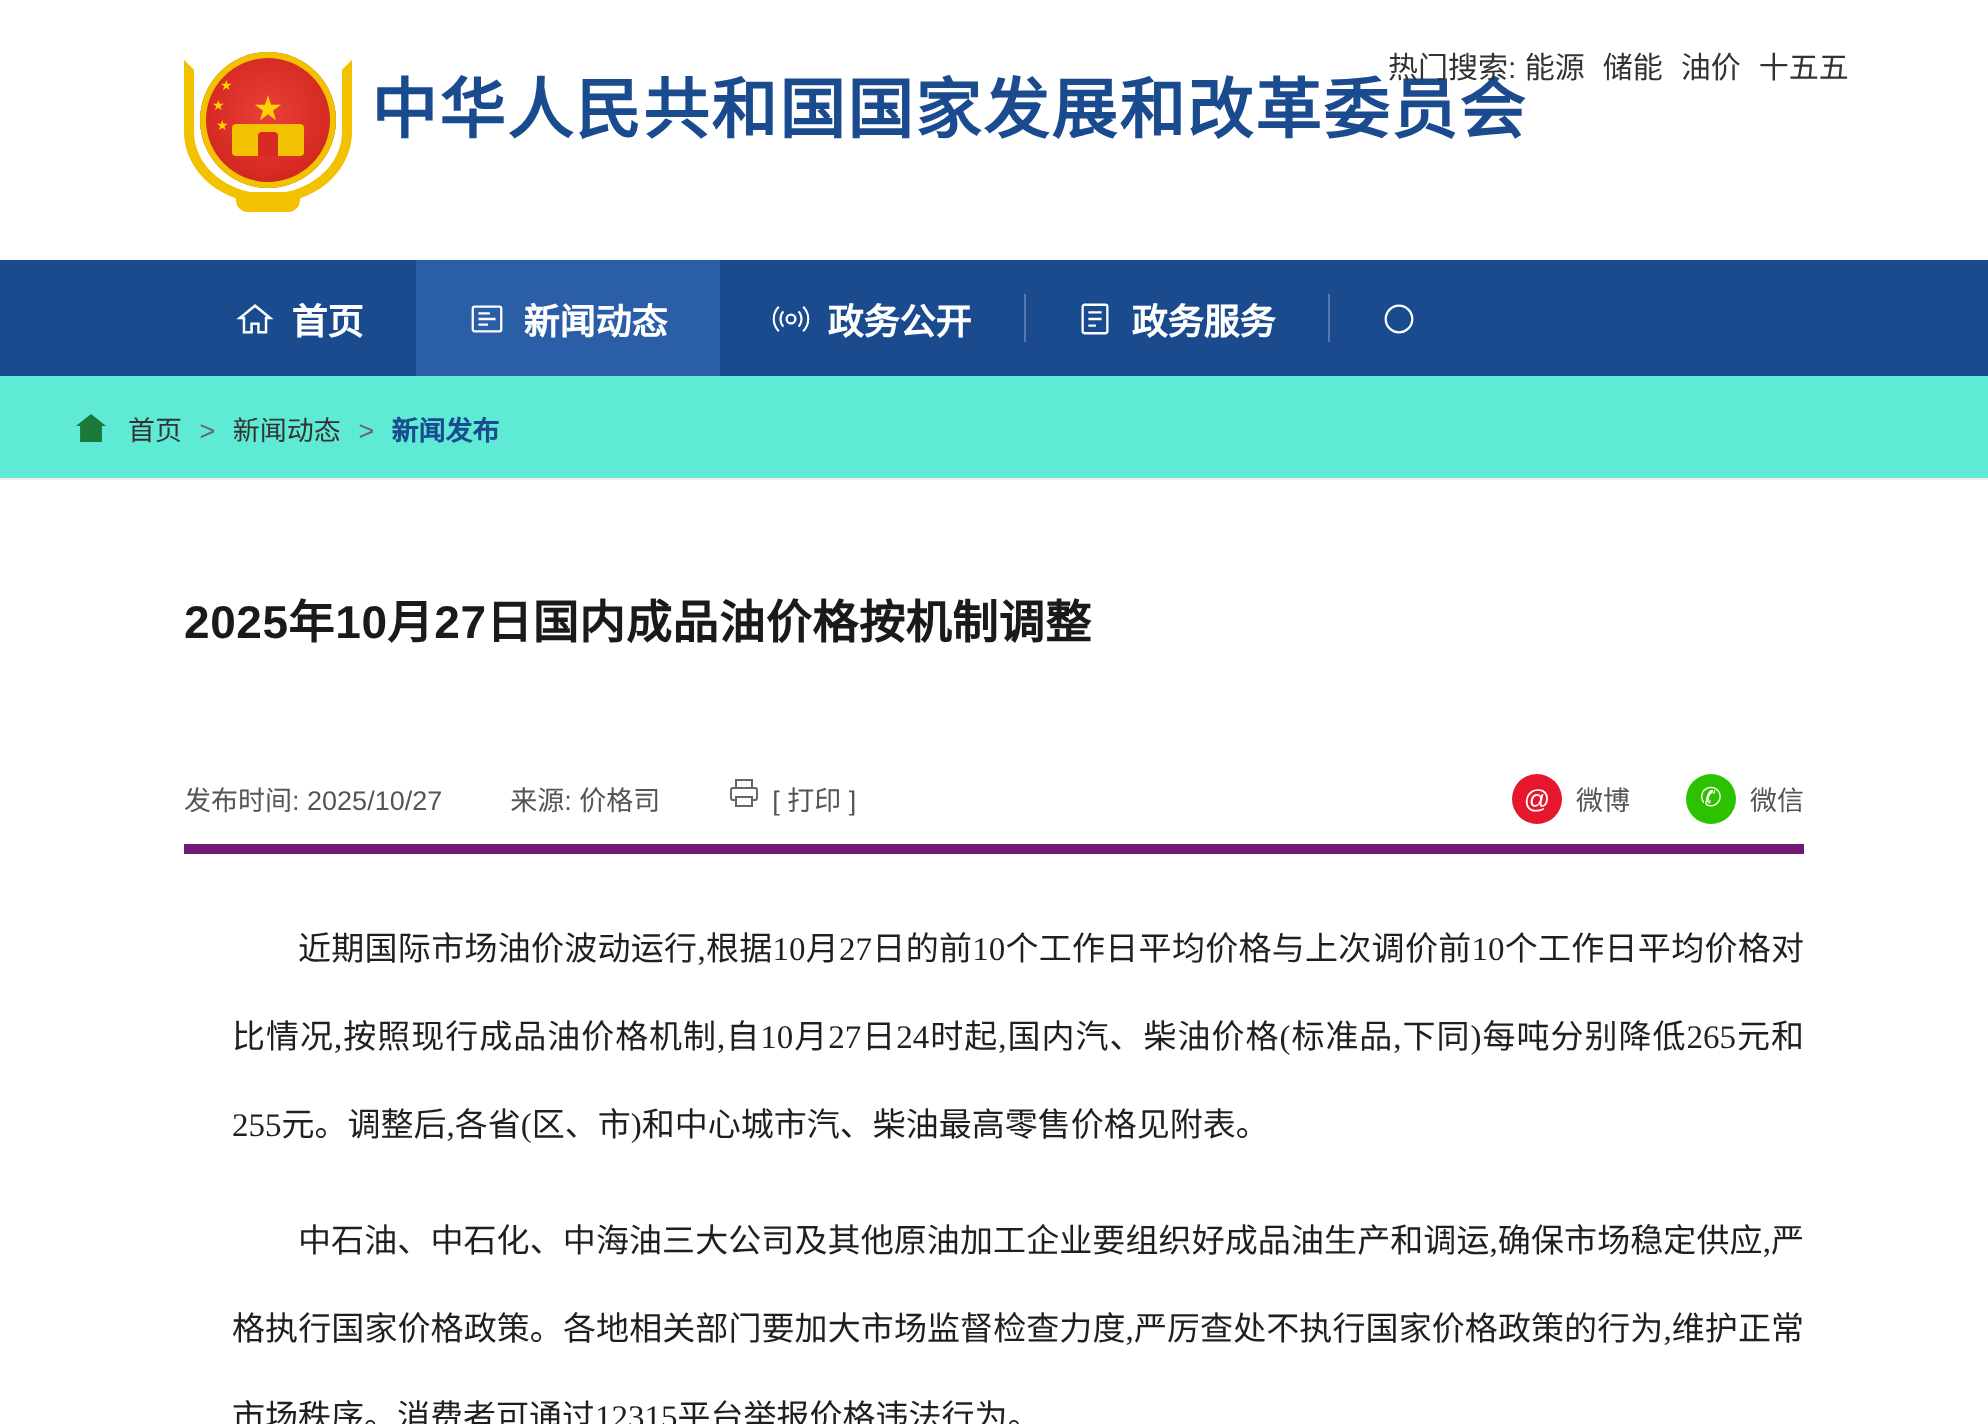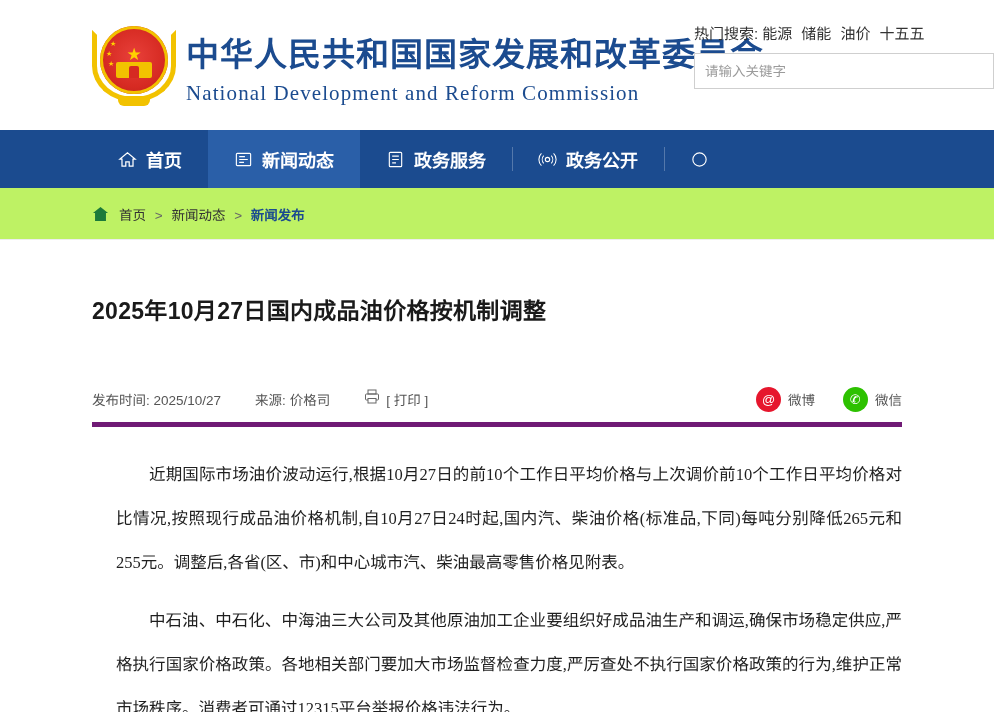--- a/index.html
+++ b/index.html
@@ -191,25 +191,25 @@
   .nav-item.active {
     background: #2a5fa8;
   }
   .nav-item.active:before,
   .nav-item.active + .nav-item:before { background: transparent; }
   .nav-icon { width: 19px; height: 19px; display: inline-block; }
   .nav-icon svg { display: block; }
 
   
   .crumb-wrap {
-    background: #bef264;
+    background: #5eead4;
     height: 52px;
     display: flex;
     align-items: center;
-    padding-left: 92px;
+    padding-left: 37px;
     box-sizing: border-box;
     font-size: 13.5px;
     color: #333;
     border-bottom: 1px solid #ededed;
   }
   .crumb-home-icon {
     width: 17px;
     height: 16px;
     margin-right: 10px;
     display: inline-block;
@@ -307,30 +307,26 @@
       <div class="emblem-star-small" style="left:6px;top:24px;">★</div>
       <div class="emblem-star-small" style="left:8px;top:34px;">★</div>
       <div class="emblem-star-small" style="left:16px;top:42px;">★</div>
       <div class="emblem-gate"></div>
     </div>
     <div class="emblem-ribbon"></div>
   </div>
 
   <div class="titles">
     <div class="title-cn">中华人民共和国国家发展和改革委员会</div>
-    <div class="title-en">National Development and Reform Commission</div>
   </div>
 
   <div class="search-area">
     <div class="hot-search">
       <span class="lbl">热门搜索:</span>
       <a href="#">能源</a><a href="#">储能</a><a href="#">油价</a><a href="#">十五五</a>
-    </div>
-    <div class="search-box">
-      <input type="text" placeholder="请输入关键字" style="">
     </div>
   </div>
 </div>
 
 <div class="nav">
 
   <div class="nav-item">
     <span class="nav-icon">
       <svg viewBox="0 0 20 20" width="19" height="19">
           <path d="M10 3L2 9.5h2.2V17h4v-4.5h3.6V17h4V9.5H18L10 3z" fill="none" stroke="#ffffff" stroke-width="1.3"></path>
@@ -346,35 +342,35 @@
           <rect x="2.5" y="3.5" width="15" height="13" rx="1" fill="none" stroke="#fff" stroke-width="1.2"></rect>
           <path d="M5.5 7h6M5.5 10h9M5.5 13h5" stroke="#fff" stroke-width="1.2" fill="none"></path>
         </svg>
     </span>
     <span>新闻动态</span>
   </div>
 
   <div class="nav-item">
     <span class="nav-icon">
       <svg viewBox="0 0 20 20" width="19" height="19">
+          <circle cx="10" cy="10" r="2.3" fill="none" stroke="#fff" stroke-width="1.2"></circle>
+          <path d="M6 6a6 6 0 0 0 0 8M14 6a6 6 0 0 1 0 8M3.6 3.6a9 9 0 0 0 0 12.8M16.4 3.6a9 9 0 0 1 0 12.8" fill="none" stroke="#fff" stroke-width="1.1"></path>
+        </svg>
+    </span>
+    <span>政务公开</span>
+  </div>
+
+  <div class="nav-item">
+    <span class="nav-icon">
+      <svg viewBox="0 0 20 20" width="19" height="19">
           <rect x="3.5" y="2.5" width="13" height="15" rx="1" fill="none" stroke="#fff" stroke-width="1.2"></rect>
           <path d="M6.5 6.5h7M6.5 10h7M6.5 13.5h4" stroke="#fff" stroke-width="1.2"></path>
         </svg>
     </span>
     <span>政务服务</span>
-  </div>
-
-  <div class="nav-item">
-    <span class="nav-icon">
-      <svg viewBox="0 0 20 20" width="19" height="19">
-          <circle cx="10" cy="10" r="2.3" fill="none" stroke="#fff" stroke-width="1.2"></circle>
-          <path d="M6 6a6 6 0 0 0 0 8M14 6a6 6 0 0 1 0 8M3.6 3.6a9 9 0 0 0 0 12.8M16.4 3.6a9 9 0 0 1 0 12.8" fill="none" stroke="#fff" stroke-width="1.1"></path>
-        </svg>
-    </span>
-    <span>政务公开</span>
   </div>
 
   <div class="nav-item">
     <span class="nav-icon">
       <svg viewBox="0 0 20 20" width="19" height="19">
           <circle cx="10" cy="10" r="7" fill="none" stroke="#fff" stroke-width="1.2"></circle>
         </svg>
     </span>
   </div>
 </div>

